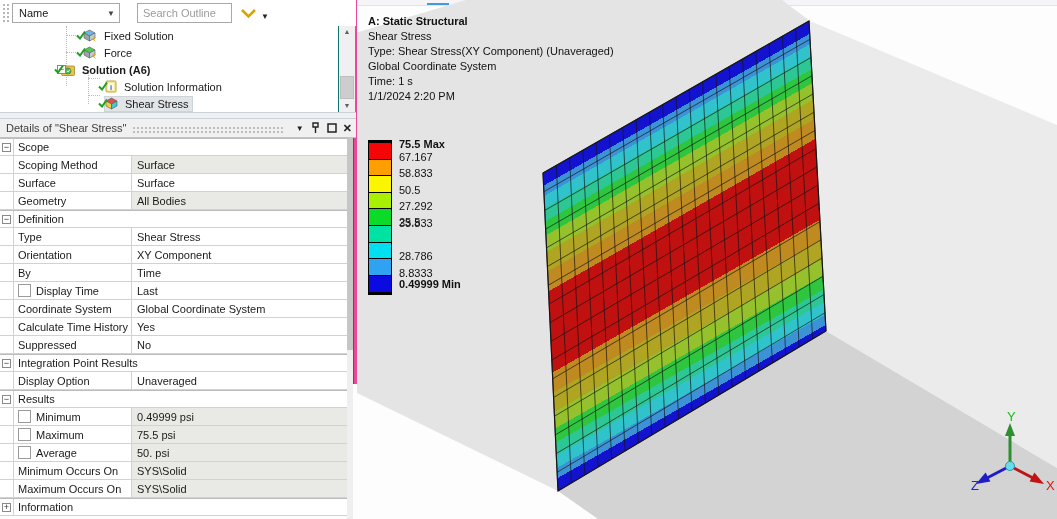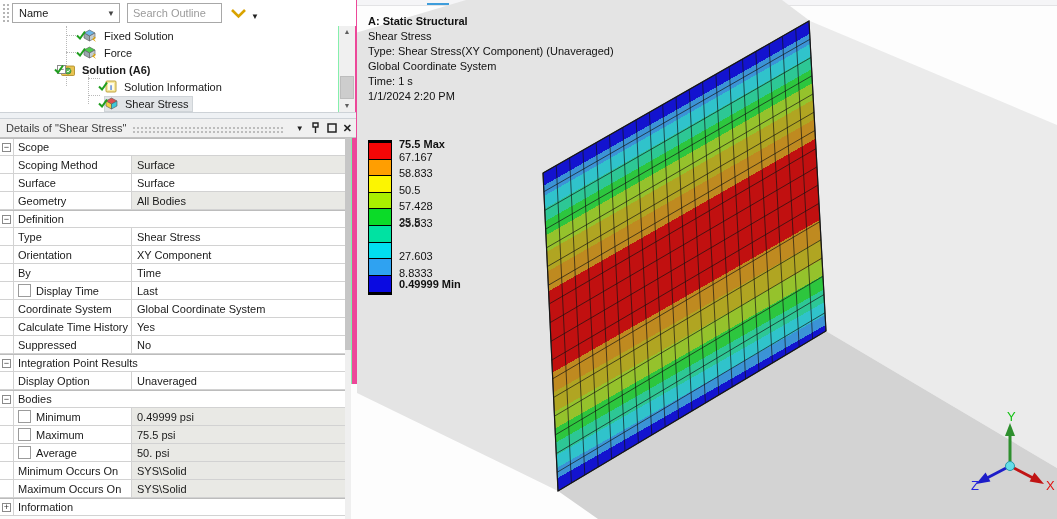--- a/index.html
+++ b/index.html
@@ -1,29 +1,29 @@
 <!DOCTYPE html>
 <html><head>
 <meta charset="utf-8">
 <style>
   html,body{margin:0;padding:0;}
   body{width:1057px;height:519px;overflow:hidden;position:relative;background:#fdfdfd;
        font-family:"Liberation Sans",sans-serif;font-size:11px;color:#1a1a1a;}
   
-  .left-col{position:absolute;left:0;top:0;width:357px;height:384px;background:#86efac;
-            border-right:5px solid #ec4899;box-sizing:border-box;}
+  .left-col{position:absolute;left:0;top:0;width:357px;height:384px;background:#0f766e;
+            border-right:3px solid #ec4899;box-sizing:border-box;}
   
   .otoolbar{position:absolute;left:0;top:0;width:356px;height:26px;background:#fff;display:flex;align-items:center;}
   .drag-dots{width:7px;height:20px;margin:0 3px 0 2px;
              background-image:radial-gradient(#b5b5b5 1px,transparent 1.1px);
              background-size:4px 4px;}
   .combo{width:108px;height:20px;border:1px solid #a8a8a8;background:#fff;display:flex;
          align-items:center;justify-content:space-between;padding:0 4px 0 6px;box-sizing:border-box;}
   .combo .arr{color:#444;font-size:8px;}
-  .searchbox{width:95px;height:20px;border:1px solid #a8a8a8;margin-left:7px;box-sizing:border-box;}
+  .searchbox{width:95px;height:20px;border:1px solid #a8a8a8;margin-left:17px;box-sizing:border-box;}
   .searchbox input{width:100%;height:100%;border:none;outline:none;padding:0 5px;font-size:11px;
                    font-family:"Liberation Sans",sans-serif;box-sizing:border-box;color:#333;}
   .searchbox input::placeholder{color:#9b9b9b;}
   .gold-chevron{margin-left:8px;}
   .mini-arrow{font-size:8px;color:#222;margin:6px 0 0 4px;}
   
   .tree{position:absolute;left:0;top:26px;width:338px;height:86px;background:#fff;overflow:hidden;}
   .trow{position:absolute;height:17px;display:flex;align-items:center;white-space:nowrap;}
   .trow .lbl{padding:1px 3px;margin-left:4px;}
   .trow.selected .sel-wrap{background:#e2e5e8;outline:1px solid #cfd4d8;}
@@ -282,21 +282,21 @@
       </div>
       <div class="drow">
         <div class="gut"></div>
         <div class="lab">Display Option</div>
         <div class="val">Unaveraged</div>
       </div>
       <div class="drow cat">
         <div class="gut">
           <div class="expander" style="left: 2px; top: 4px;">−</div>
         </div>
-        <div class="catlab">Bodies</div>
+        <div class="catlab">Results</div>
       </div>
       <div class="drow">
         <div class="gut"></div>
         <div class="lab"><span class="cbox"></span>Minimum</div>
         <div class="val ro">0.49999 psi</div>
       </div>
       <div class="drow">
         <div class="gut"></div>
         <div class="lab"><span class="cbox"></span>Maximum</div>
         <div class="val ro">75.5 psi</div>
@@ -447,20 +447,20 @@
         <div class="lband" style="height: 16.6px; background: rgb(11, 219, 40);"></div>
         <div class="lband" style="height: 16.6px; background: rgb(0, 226, 162);"></div>
         <div class="lband" style="height: 16.6px; background: rgb(1, 223, 240);"></div>
         <div class="lband" style="height: 16.6px; background: rgb(47, 162, 241);"></div>
         <div class="lband" style="height: 16.6px; background: rgb(10, 10, 225);"></div>
       </div>
   <div class="llab endcap" style="top: 0px;">75.5 Max</div>
       <div class="llab" style="top: 12.6px;">67.167</div>
       <div class="llab" style="top: 29.2px;">58.833</div>
       <div class="llab" style="top: 45.8px;">50.5</div>
-      <div class="llab" style="top: 62.4px;">57.428</div>
+      <div class="llab" style="top: 62.4px;">27.292</div>
       <div class="llab" style="top: 79px;">33.833</div>
       <div class="llab" style="top: 78px;">25.5</div>
-      <div class="llab" style="top: 112.2px;">27.603</div>
+      <div class="llab" style="top: 112.2px;">28.786</div>
       <div class="llab" style="top: 128.8px;">8.8333</div>
       <div class="llab endcap" style="top: 140.4px;">0.49999 Min</div>
     </div>
 </div>
 
 </body></html>

